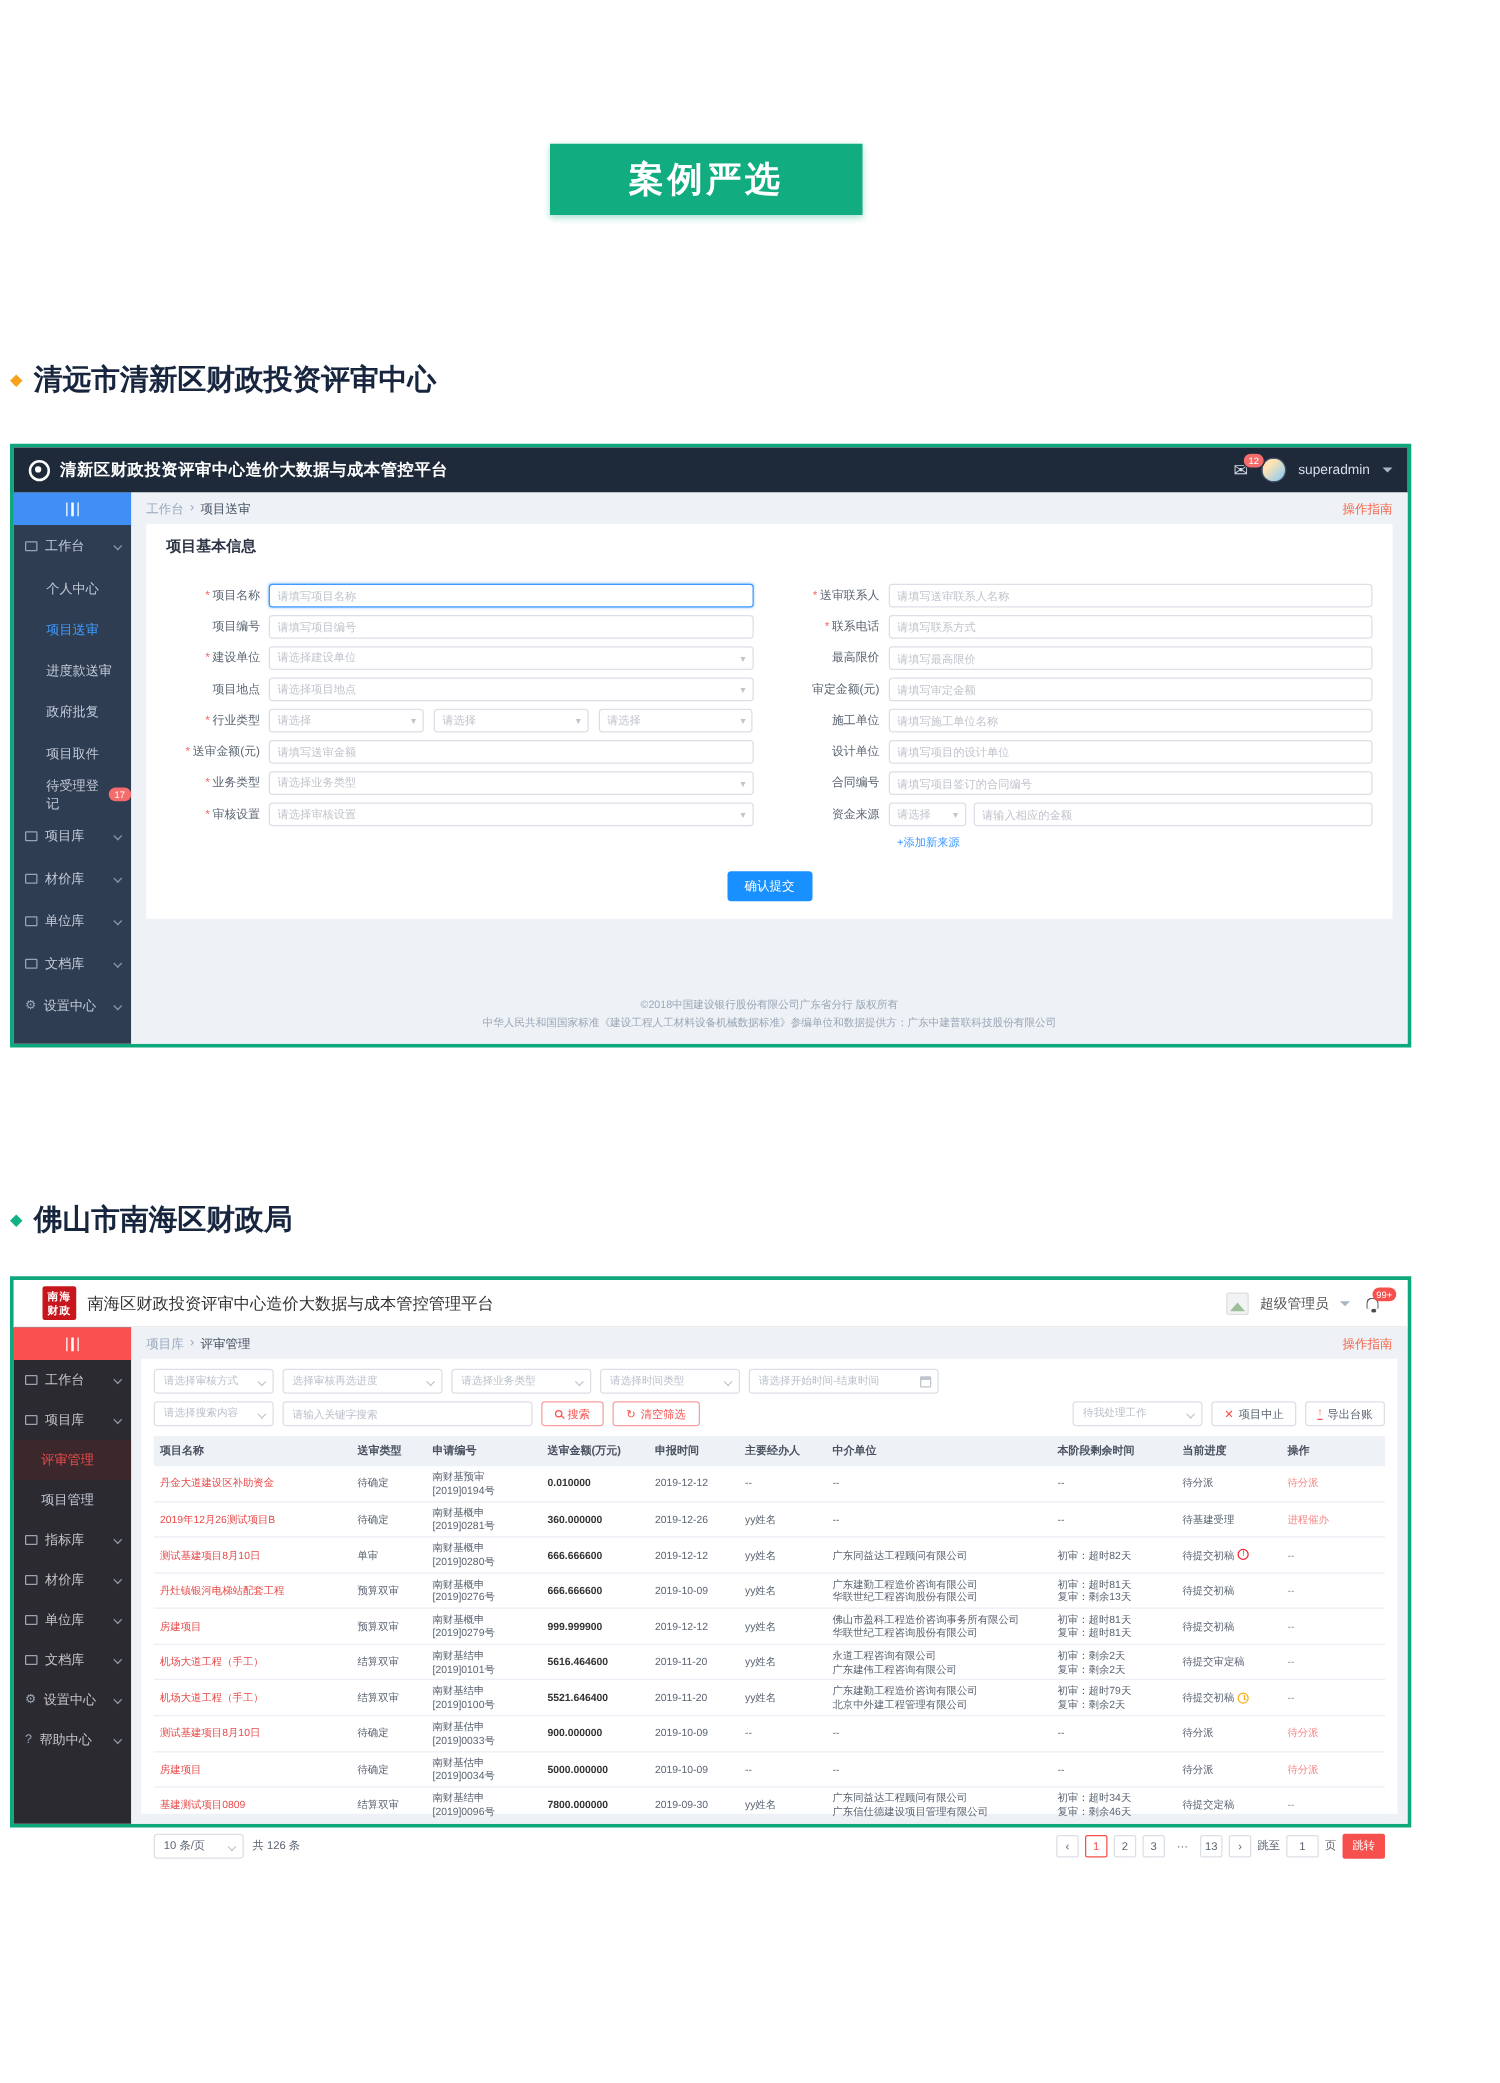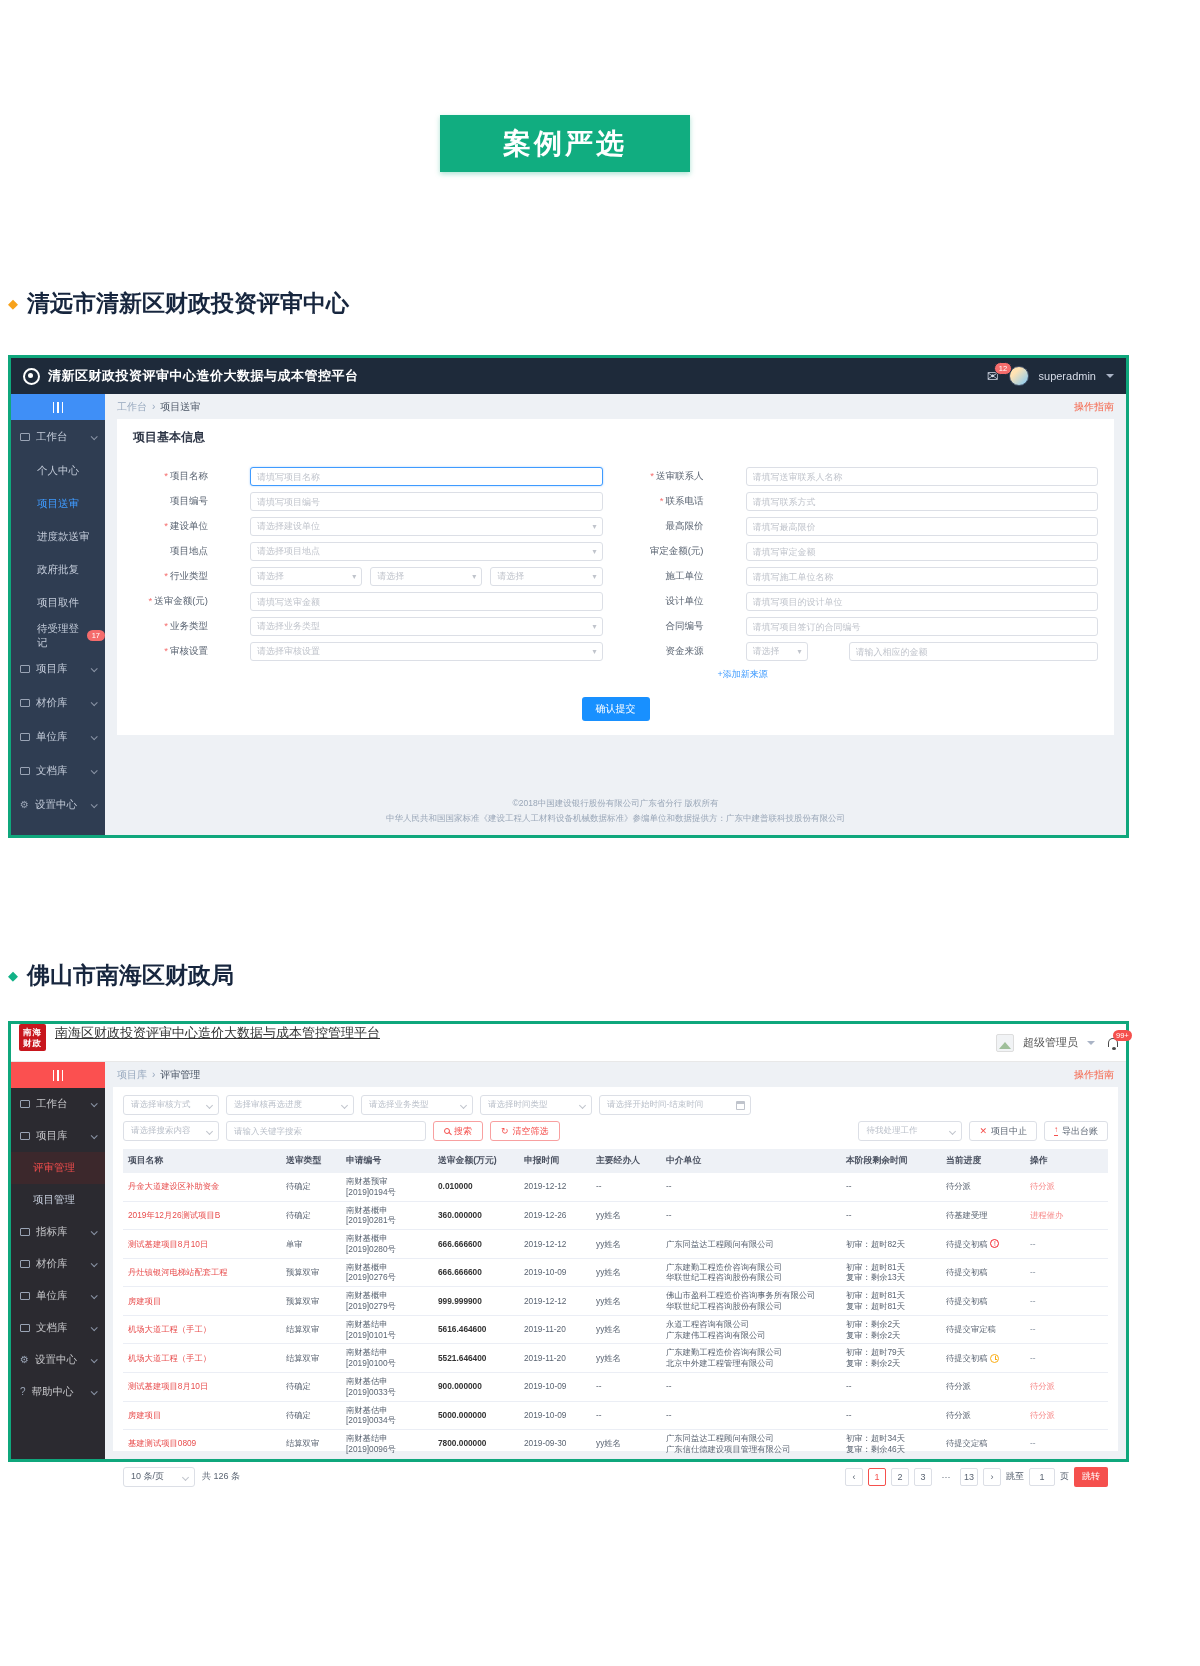--- a/index.html
+++ b/index.html
@@ -59,44 +59,44 @@
   .a-main { flex:1; background:#eef1f5; display:flex; flex-direction:column; min-width:0; }
   .crumbbar { height:25px; display:flex; align-items:center; padding:0 12px; font-size:10px; flex:none; }
   .crumb-p { color:#97a8be; } .crumb-sep { color:#97a8be; margin:0 5px; } .crumb-c { color:#4a5565; }
   .guide { margin-left:auto; color:#f5654b; cursor:pointer; }
 
   
   .formcard { background:#fff; margin:0 12px; padding:10px 16px 14px; }
   .ftitle { font-size:12px; font-weight:bold; color:#2c3445; margin-bottom:18px; }
   .fcols { display:flex; gap:26px; }
   .fcol { flex:1; min-width:0; }
-  .frow { display:flex; align-items:center; height:25px;gap:35px; }
+  .frow { display:flex; align-items:center; height:25px; }
   .flabel { width:82px; flex:none; text-align:right; padding-right:7px; font-size:9.5px; color:#5a6472; white-space:nowrap; }
   .star { color:#f56c6c; font-style:normal; margin-right:2px; }
   .fin { flex:1; height:19px; border:1px solid #dcdfe6; border-radius:3px; background:#fff;
     font-size:9px; color:#c0c4cc; padding:0 6px; display:flex; align-items:center; min-width:0; }
   input.fin { outline:none; }
   input.fin::placeholder { color:#c0c4cc; }
   .fin.focused { border-color:#3f9bff; box-shadow:0 0 2px rgba(63,155,255,.5); }
   .sel { position:relative; padding-right:14px; cursor:pointer; }
   .sel::after { content:"▾"; position:absolute; right:5px; top:50%; transform:translateY(-52%); color:#c0c4cc; font-size:8px; }
   .sel .ph { overflow:hidden; white-space:nowrap; }
   .triple { display:flex; gap:8px; flex:1; min-width:0; }
   .triple .sel { flex:1; }
   .fundsel { flex:none; width:62px; margin-right:6px; }
   .addsrc { font-size:9px; color:#3f9bff; margin:4px 0 0 89px; cursor:pointer; }
   .submitrow { text-align:center; margin-top:16px; }
   .submitbtn { background:#1890ff; color:#fff; border:none; border-radius:3px; font-size:10px; padding:5px 14px; cursor:pointer; }
   .a1-foot { margin-top:auto; text-align:center; font-size:8.5px; color:#9aa7b8; line-height:1.7; padding:8px 0 10px; }
 
   
-  .a2-head { height:38px; background:#fff; border-bottom:1px solid #e8e8e8; display:flex; padding:0 8px; flex:none; }
+  .a2-head { height:38px; background:#fff; border-bottom:1px solid #e8e8e8; display:flex; align-items:center; padding:0 23px; flex:none; }
   .a2-logo { width:27px; height:27px; background:#c8161d; border-radius:2px; color:#fff; font-size:8.5px; font-weight:bold;
     display:flex; flex-direction:column; align-items:center; justify-content:center; line-height:1.25; letter-spacing:1px; }
-  .a2-title { font-size:13px; color:#333; margin-left:9px;text-decoration:underline; }
+  .a2-title { font-size:13px; color:#333; margin-left:9px; }
   .a2-right { margin-left:auto; display:flex; align-items:center; gap:9px; }
   .ava2 { width:18px; height:18px; border-radius:2px; background:#f1f3f5; border:1px solid #ddd; position:relative; overflow:hidden; }
   .ava2::after { content:""; position:absolute; left:2px; bottom:2px; border-left:6px solid transparent; border-right:6px solid transparent; border-bottom:7px solid #9fbf9a; }
   .uname2 { color:#555; font-size:11px; }
   .bellwrap { position:relative; margin-left:4px; }
   .bell { width:10px; height:9px; border:1.3px solid #4a4a4a; border-bottom:none; border-radius:6px 6px 0 0; display:block; }
   .bell::after { content:""; position:absolute; left:3.5px; bottom:-3px; width:4px; height:3px; background:#4a4a4a; border-radius:50%; }
   .badge2 { position:absolute; top:-8px; left:5px; background:#f5504d; color:#fff; font-size:7.5px; padding:1px 3px; border-radius:8px; line-height:1.2; }
 
   

